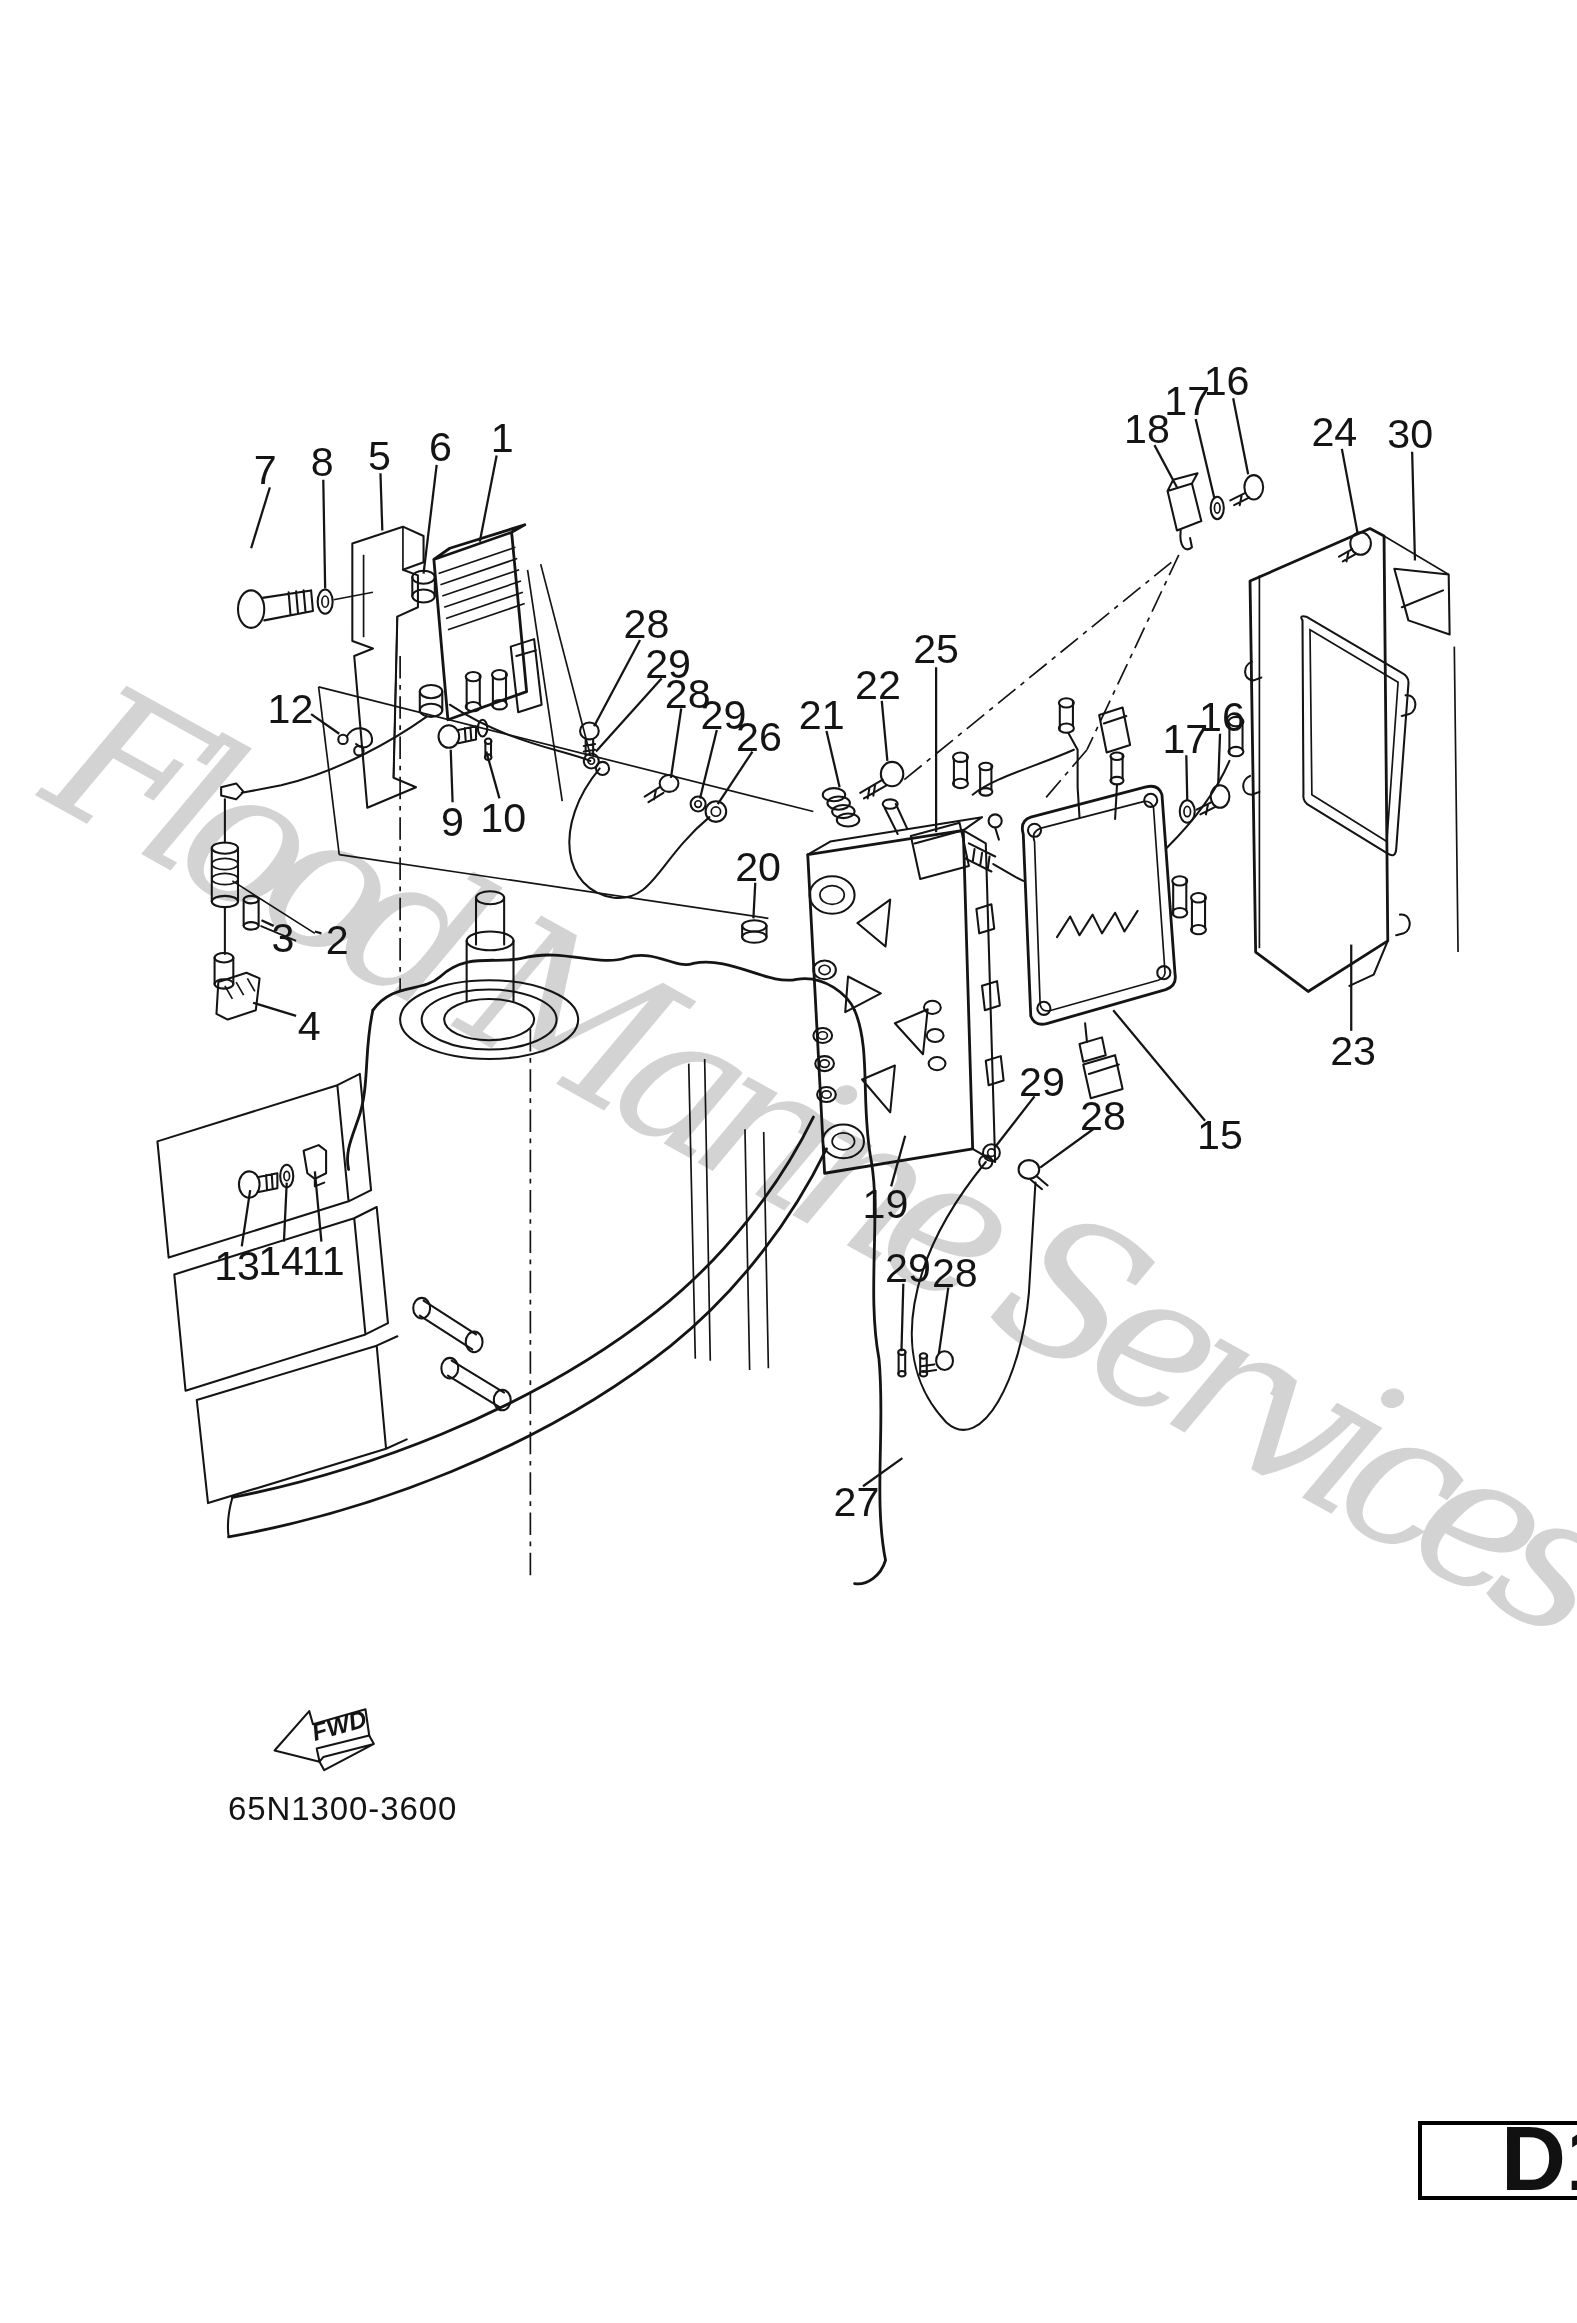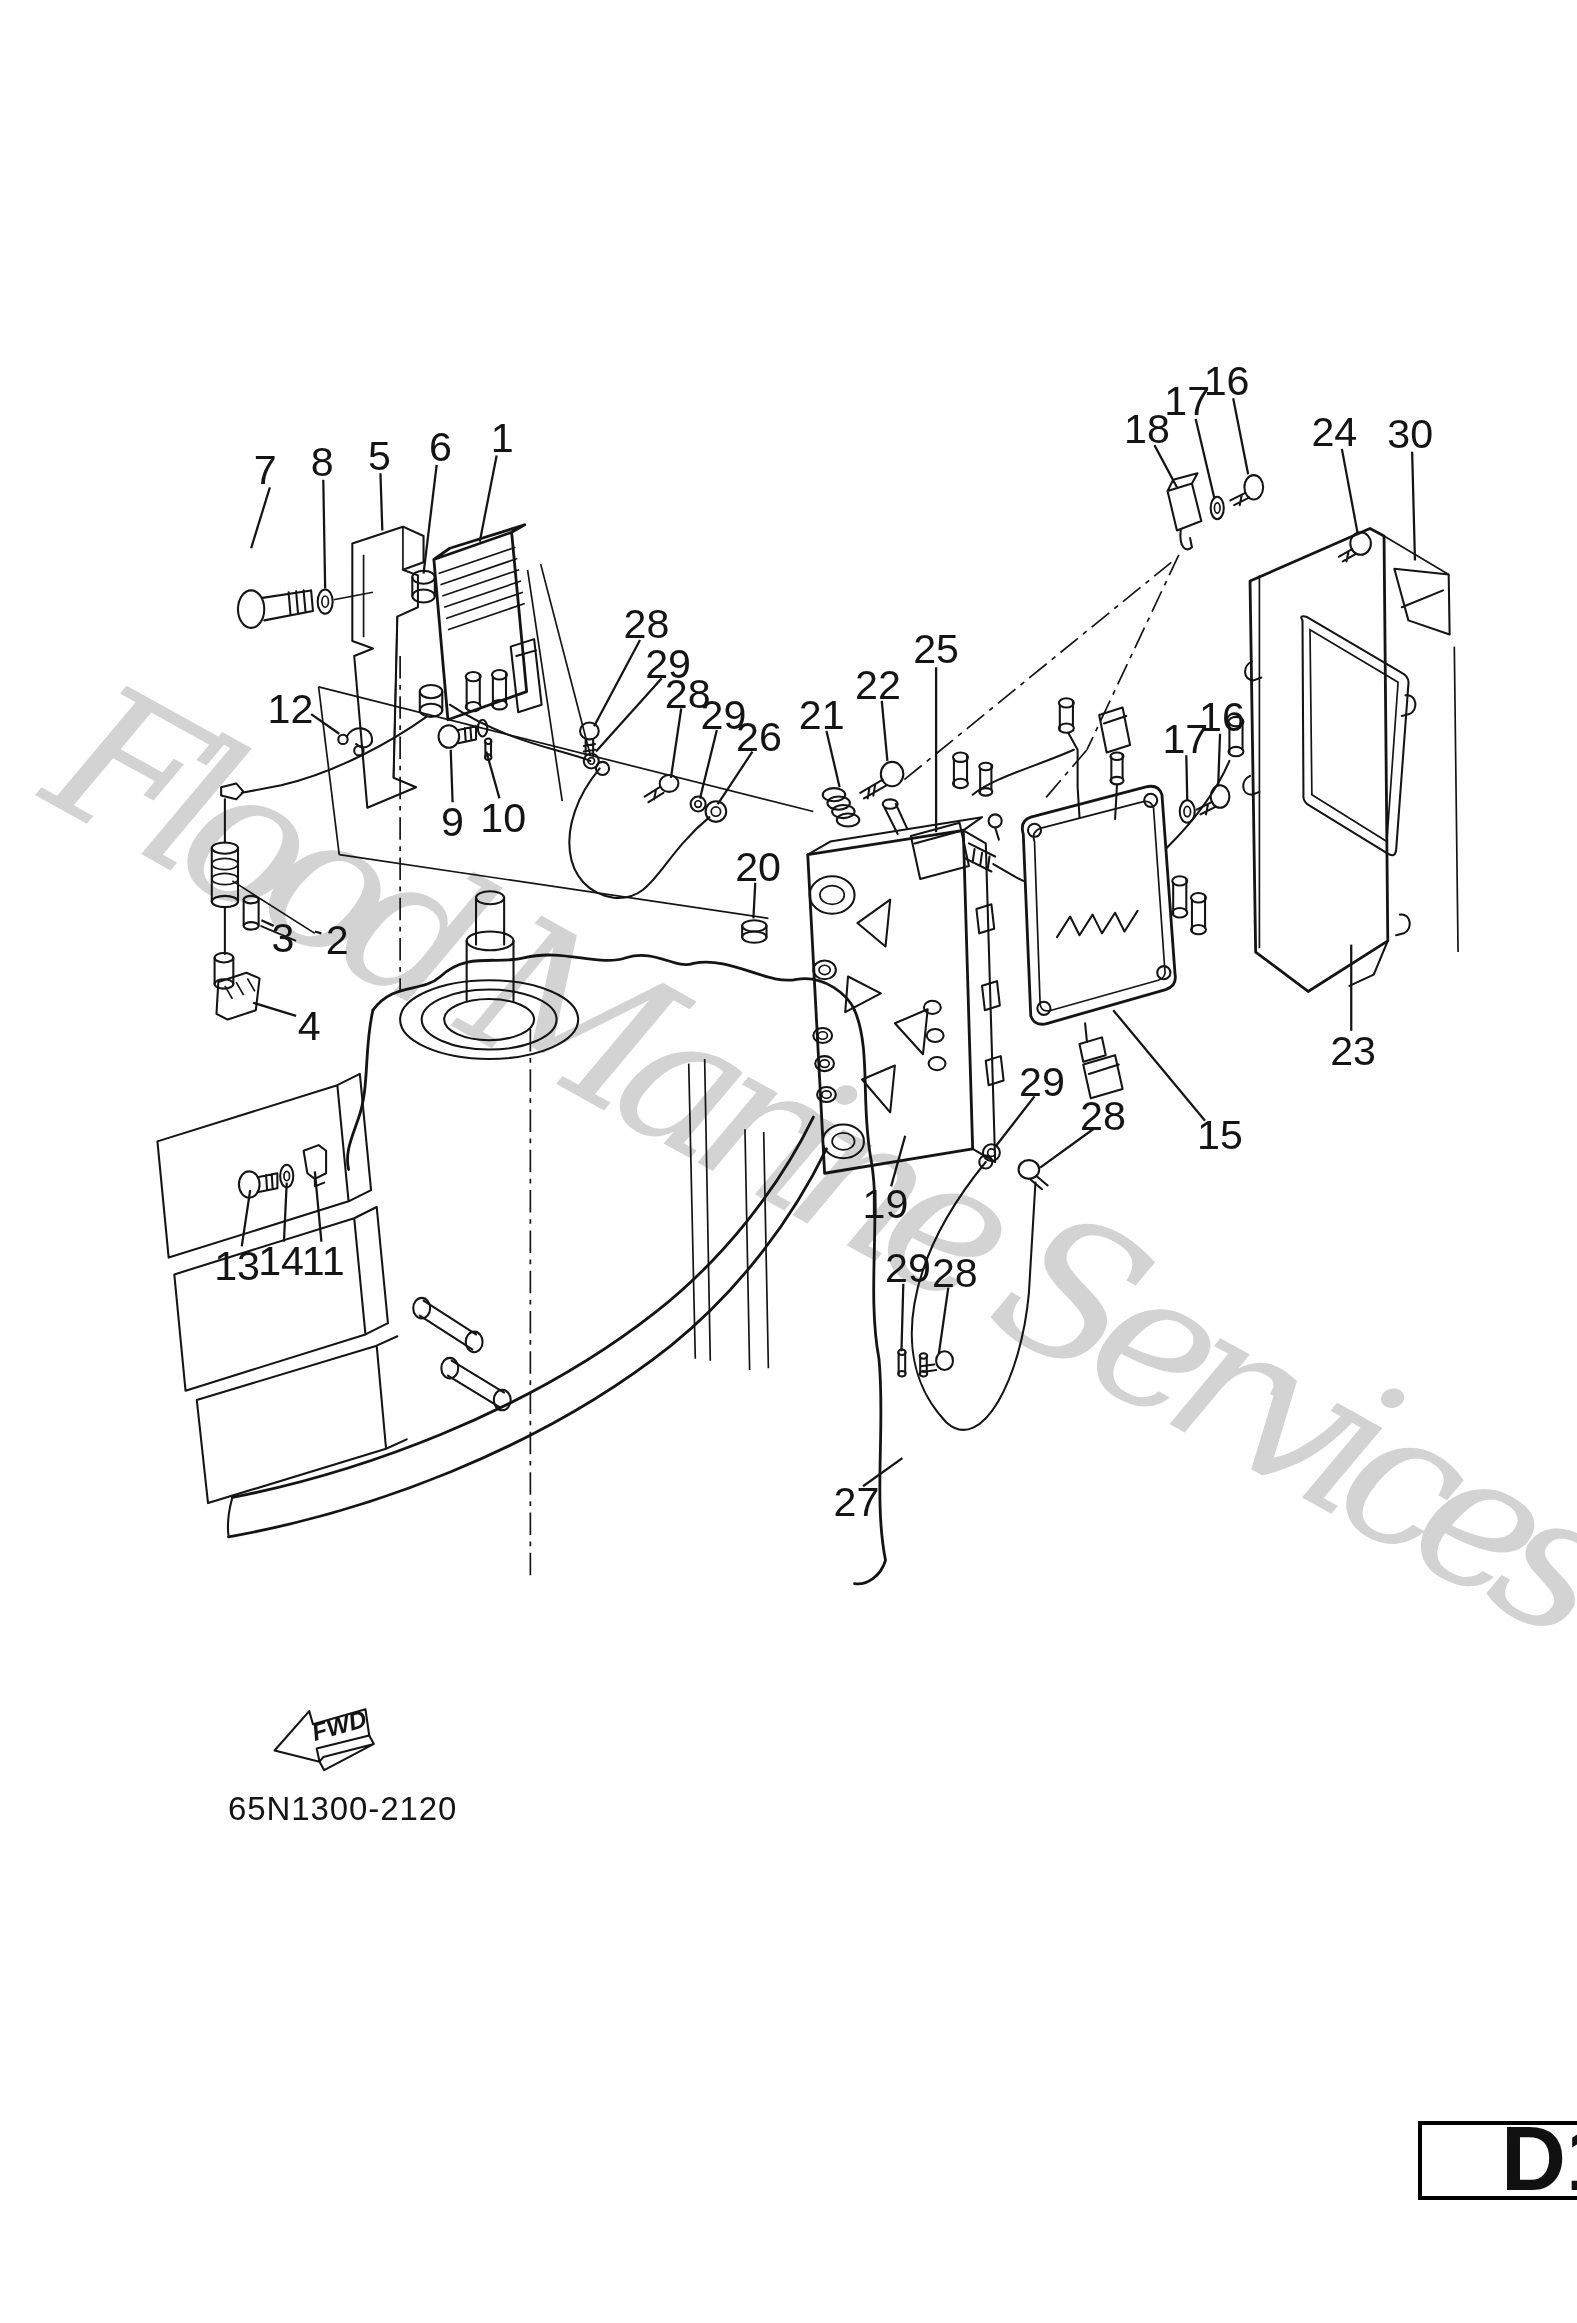--- a/index.html
+++ b/index.html
@@ -367,18 +367,18 @@
     <text class="callout" x="945" y="1300">19</text>
     <text class="callout" x="1112" y="1170">29</text>
     <text class="callout" x="1177" y="1206">28</text>
     <text class="callout" x="969" y="1368">29</text>
     <text class="callout" x="1019" y="1373">28</text>
     <text class="callout" x="914" y="1618">27</text>
     <text class="callout" x="1444" y="1136">23</text>
   </g>
 </svg>
 
-<div id="drawing-code">65N1300-2120</div>
+<div id="drawing-code">65N1300-3600</div>
 
 <div id="page-box">
   <span>D1</span>
 </div>
 
 
 </body></html>

